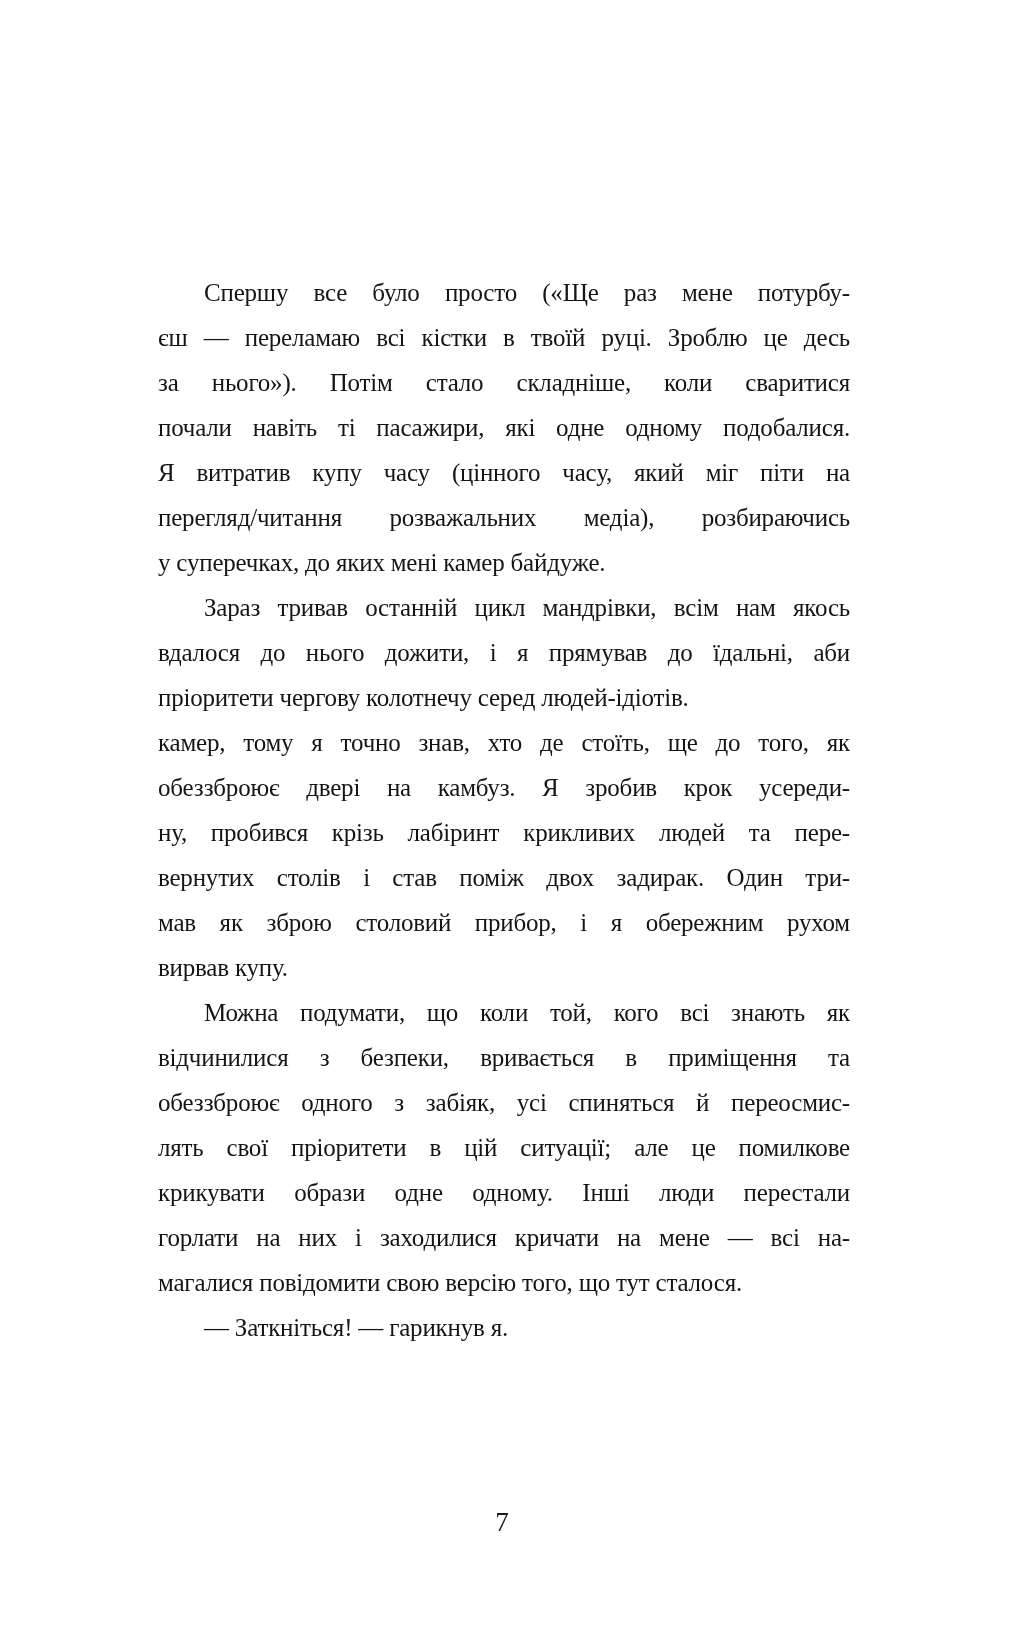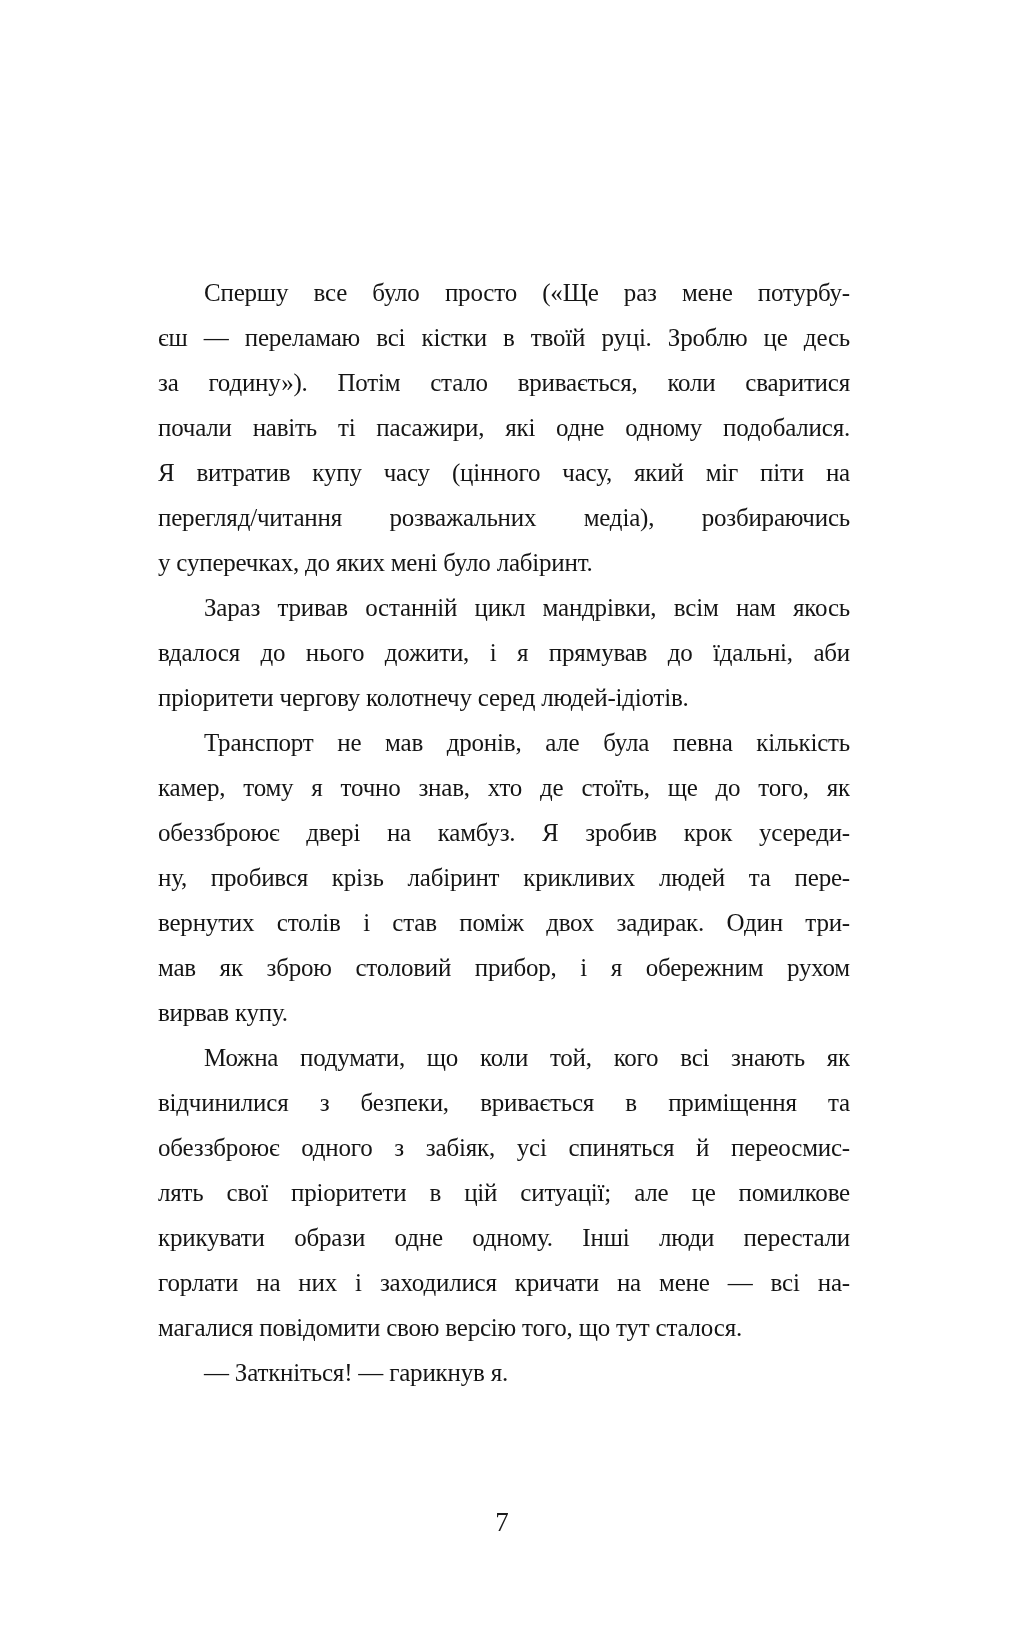--- a/index.html
+++ b/index.html
@@ -58,35 +58,34 @@
 </head>
 <body>
 
 <div class="book-page">
 
   <div class="text-block">
 
     <div class="paragraph">
       <span class="line first">Спершу все було просто («Ще раз мене потурбу-</span>
       <span class="line">єш — переламаю всі кістки в твоїй руці. Зроблю це десь</span>
-      <span class="line">за годину»). Потім стало вривається, коли сваритися</span>
+      <span class="line">за нього»). Потім стало складніше, коли сваритися</span>
       <span class="line">почали навіть ті пасажири, які одне одному подобалися.</span>
       <span class="line">Я витратив купу часу (цінного часу, який міг піти на</span>
       <span class="line">перегляд/читання розважальних медіа), розбираючись</span>
-      <span class="line last">у суперечках, до яких мені було лабіринт.</span>
+      <span class="line last">у суперечках, до яких мені камер байдуже.</span>
     </div>
 
     <div class="paragraph">
       <span class="line first">Зараз тривав останній цикл мандрівки, всім нам якось</span>
       <span class="line">вдалося до нього дожити, і я прямував до їдальні, аби</span>
       <span class="line last">пріоритети чергову колотнечу серед людей-ідіотів.</span>
     </div>
 
     <div class="paragraph">
-      <span class="line first">Транспорт не мав дронів, але була певна кількість</span>
       <span class="line">камер, тому я точно знав, хто де стоїть, ще до того, як</span>
       <span class="line">обеззброює двері на камбуз. Я зробив крок усереди-</span>
       <span class="line">ну, пробився крізь лабіринт крикливих людей та пере-</span>
       <span class="line">вернутих столів і став поміж двох задирак. Один три-</span>
       <span class="line">мав як зброю столовий прибор, і я обережним рухом</span>
       <span class="line last">вирвав купу.</span>
     </div>
 
     <div class="paragraph">
       <span class="line first">Можна подумати, що коли той, кого всі знають як</span>

